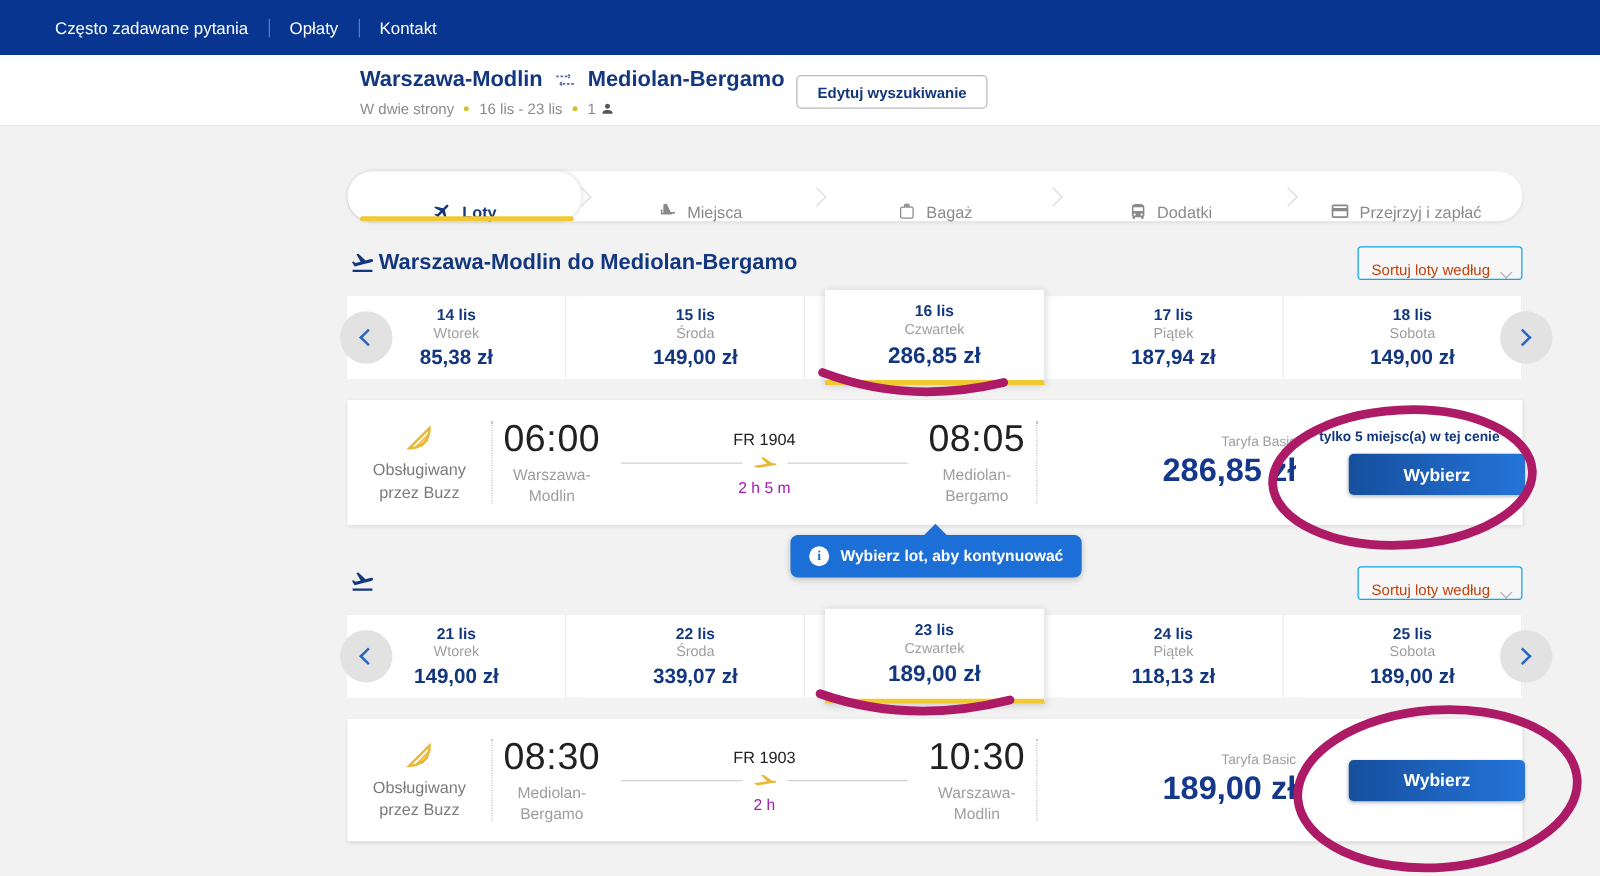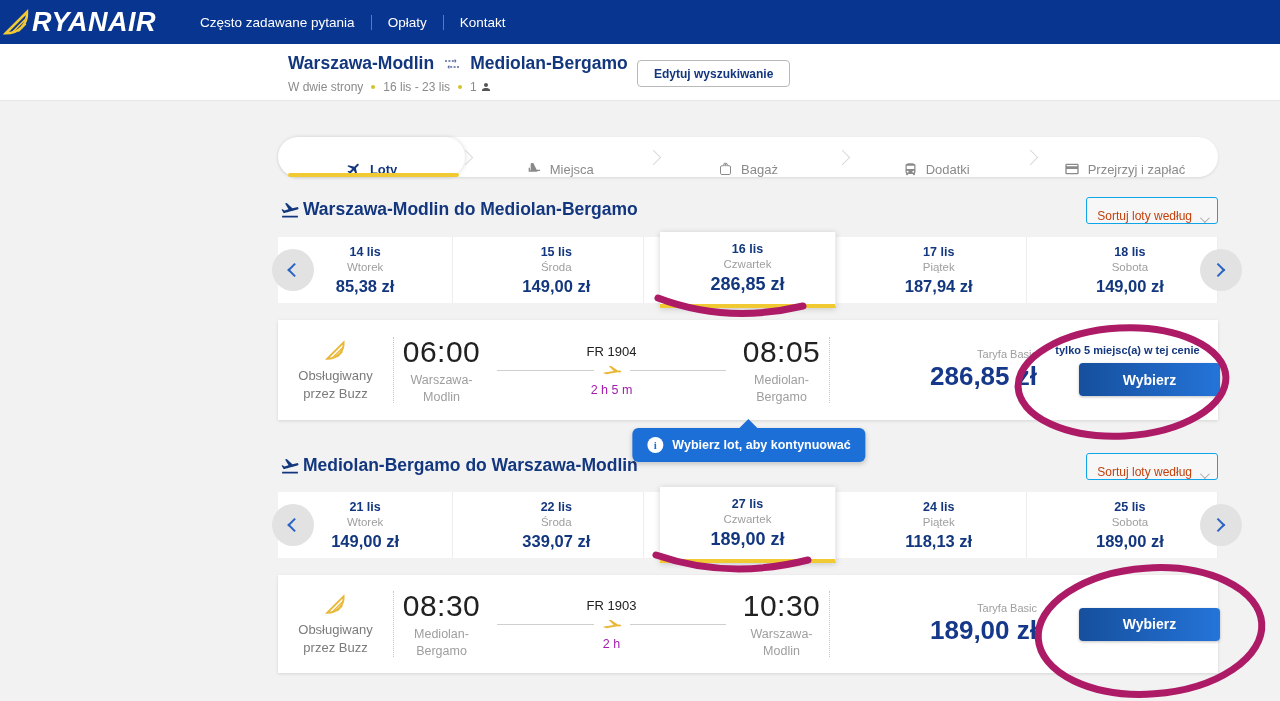--- a/index.html
+++ b/index.html
@@ -74,27 +74,20 @@
   .tooltip::before { content:""; position:absolute; top:-9px; left:50%; transform:translateX(-55%); border-left:10px solid transparent; border-right:10px solid transparent; border-bottom:10px solid #1d6fd8; }
   .info-icon { width:16px; height:16px; border-radius:50%; background:#fff; color:#1d6fd8; font-size:11px; font-weight:bold; display:flex; align-items:center; justify-content:center; }
   .info-icon::after { content:"i"; font-family:"Liberation Serif",serif; }
   
   .annotations { position:absolute; top:0; left:0; z-index:50; pointer-events:none; }
 </style>
 </head>
 <body>
 
 <div class="navbar">
-  <div class="brand">
-    <svg width="30" height="30" viewBox="0 0 24 24">
-      <path d="M3 21 L20 4 C20.5 14 13.5 21 3 21 Z" fill="none" stroke="#f1c933" stroke-width="2"></path>
-      <path d="M8.5 20 L19.5 9 M13 19.5 L19 13.5" stroke="#f1c933" stroke-width="1.4"></path>
-    </svg>
-    <span class="brand-text">RYANAIR</span>
-  </div>
   <div class="nav-menu">
     <span class="nav-item">Często zadawane pytania</span>
     <span class="nav-sep"></span>
     <span class="nav-item">Opłaty</span>
     <span class="nav-sep"></span>
     <span class="nav-item">Kontakt</span>
   </div>
 </div>
 
 <div class="header">
@@ -247,41 +240,40 @@
 <div class="tooltip">
   <span class="info-icon"></span>
   <span>Wybierz lot, aby kontynuować</span>
 </div>
 
 <div class="section-header" style="top:455px;">
   <div class="sh-title">
     <svg width="24" height="20" viewBox="0 0 24 24">
       <path d="M2.5 19h19v2h-19v-2zm19.57-9.36c-.21-.8-1.04-1.28-1.84-1.06L14.92 10 8.04 3.57 6.11 4.08l4.13 7.15-4.97 1.33-1.96-1.54-1.45.39 2.59 4.49s7.12-1.9 16.57-4.43c.81-.23 1.28-1.05 1.05-1.83z" fill="#13377e"></path>
     </svg>
-    <span>Mediolan-Bergamo do Warszawa-Modlin</span>
   </div>
   <div class="sort-box">
     <span>Sortuj loty według</span>
     <span class="sort-chev"></span>
   </div>
 </div>
 
 <div class="carousel" style="top:492px;">
   <div class="date-cell">
     <span class="dc-date">21 lis</span>
     <span class="dc-day">Wtorek</span>
     <span class="dc-price">149,00 zł</span>
   </div>
   <div class="date-cell">
     <span class="dc-date">22 lis</span>
     <span class="dc-day">Środa</span>
     <span class="dc-price">339,07 zł</span>
   </div>
   <div class="date-cell selected">
-    <span class="dc-date">27 lis</span>
+    <span class="dc-date">23 lis</span>
     <span class="dc-day">Czwartek</span>
     <span class="dc-price">189,00 zł</span>
   </div>
   <div class="date-cell">
     <span class="dc-date">24 lis</span>
     <span class="dc-day">Piątek</span>
     <span class="dc-price">118,13 zł</span>
   </div>
   <div class="date-cell">
     <span class="dc-date">25 lis</span>

